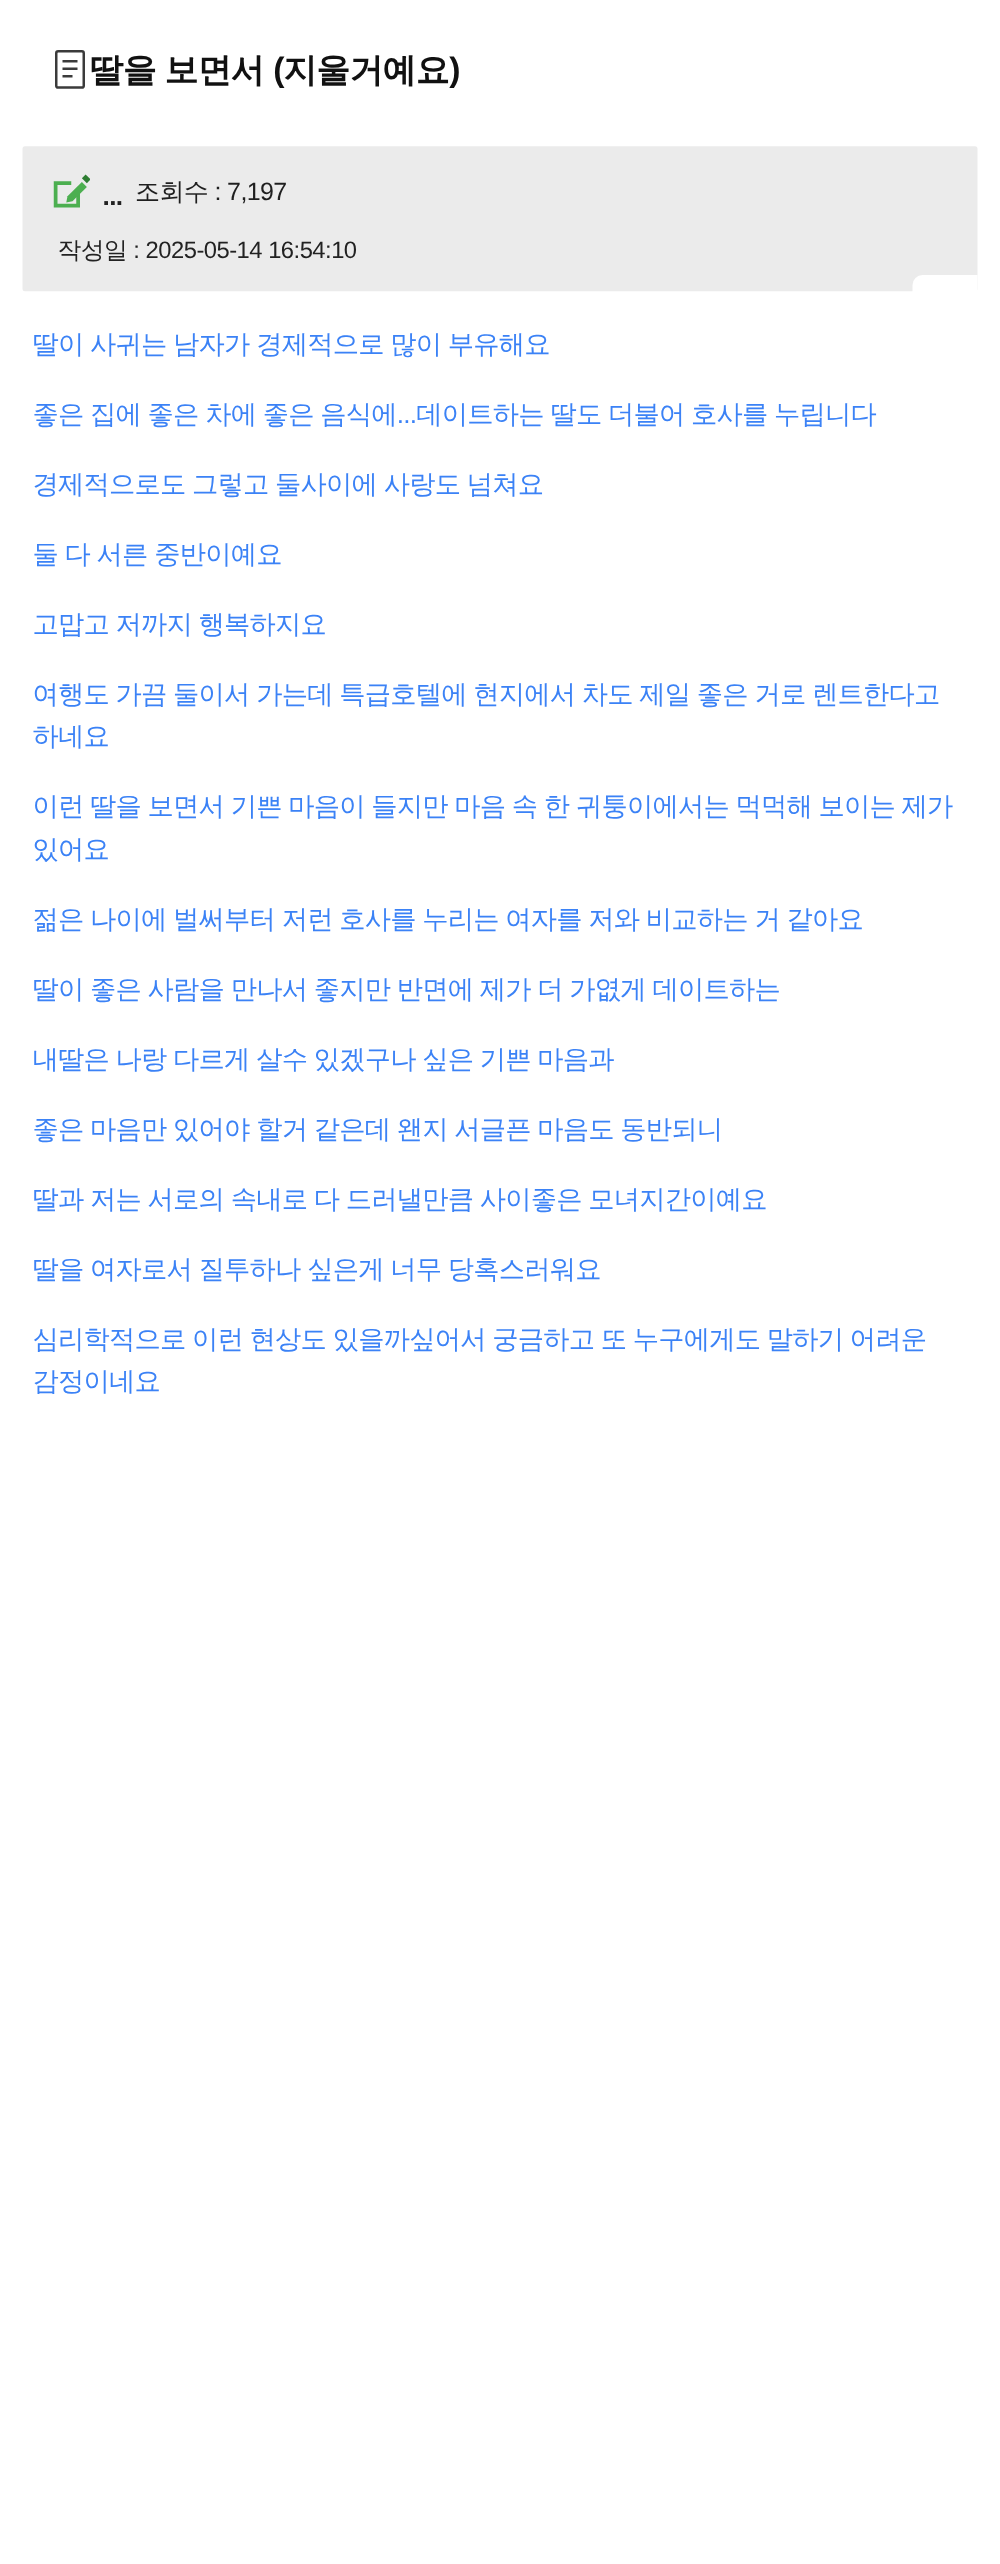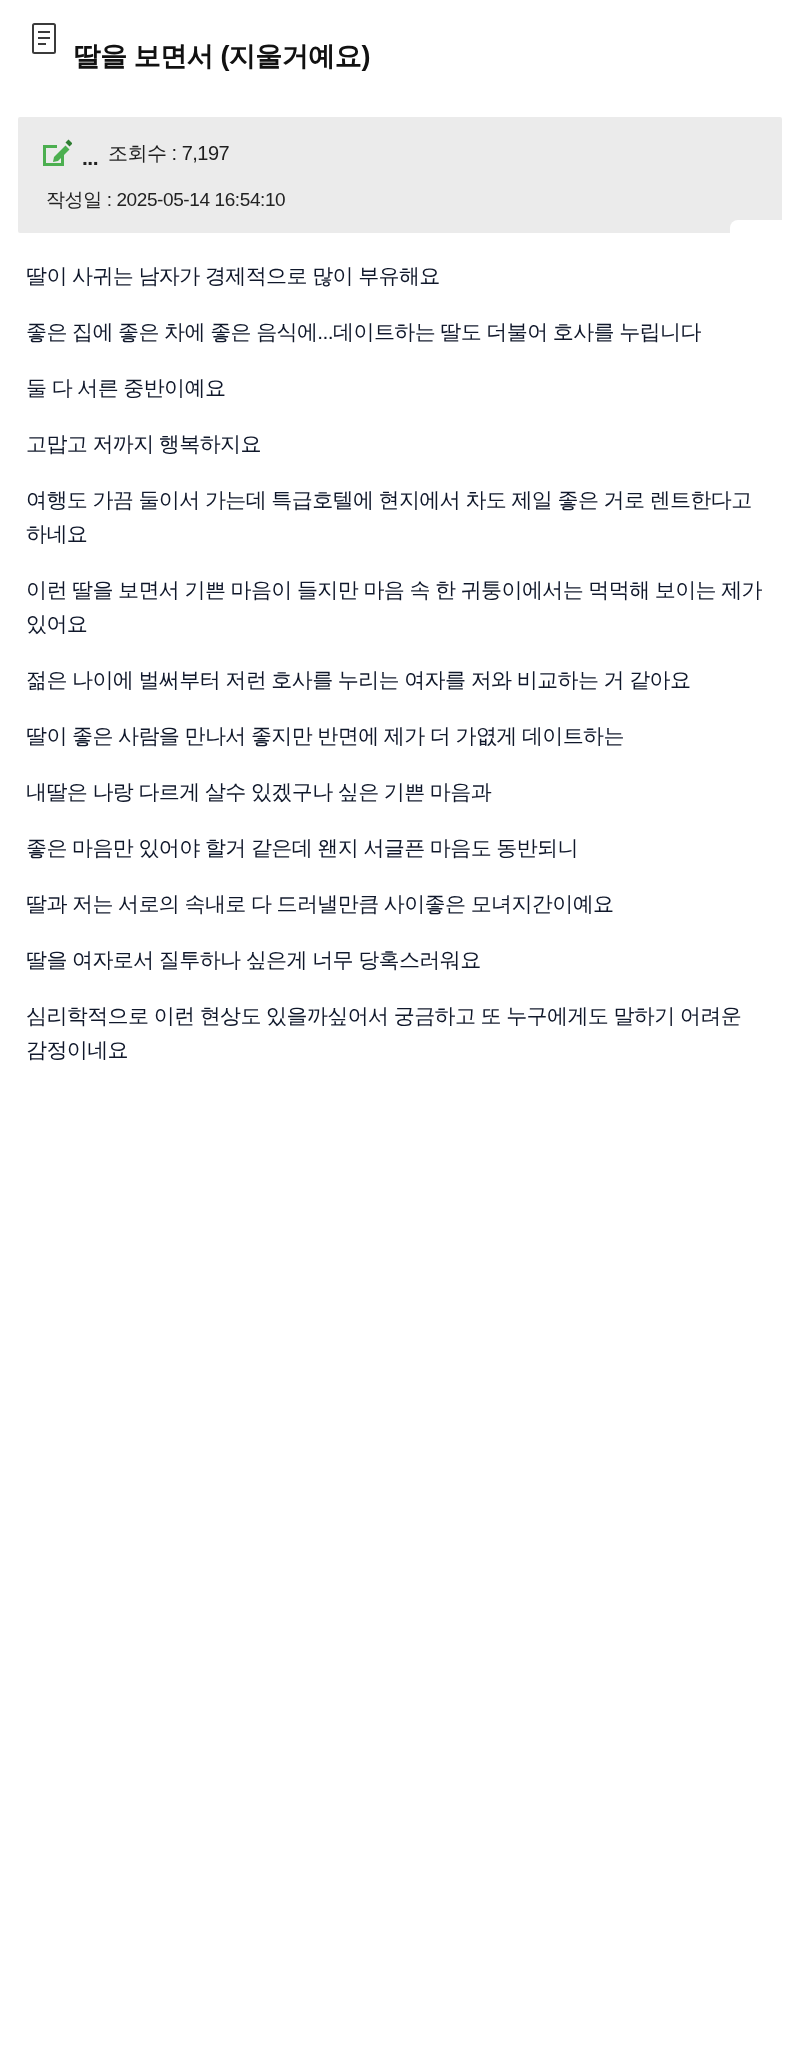--- a/index.html
+++ b/index.html
@@ -17,22 +17,23 @@
   .page {
     width: 800px;
     box-sizing: border-box;
     padding: 0;
     background: #ffffff;
   }
 
   
   .title-row {
     display: flex;
-    gap: 14px;
+    align-items: center;
     padding: 22px 30px 20px 30px;
+    margin-left: 12px;
   }
   .doc-icon {
     width: 30px;
     height: 34px;
     flex: 0 0 auto;
     position: relative;
   }
   .doc-icon svg { display: block; }
   .post-title {
     font-size: 27px;
@@ -95,21 +96,21 @@
 
   
   .post-body {
     padding: 26px 26px 40px 26px;
   }
   .post-body p {
     margin: 0 0 22px 0;
     font-size: 21px;
     line-height: 1.62;
     letter-spacing: -0.6px;
-    color: #0f172a;
+    color: #3b82f6;
     word-break: keep-all;
   }
   .post-body p:last-child {
     margin-bottom: 12px;
   }
 </style>
 </head>
 <body>
 
 <div class="page">
@@ -138,20 +139,21 @@
       <span class="meta-author">...</span>
       <span class="meta-views">조회수 : 7,197</span>
     </div>
     <div class="meta-line-2">작성일 : 2025-05-14 16:54:10</div>
     <span class="meta-corner"></span>
   </div>
 
   <div class="post-body">
     <p>딸이 사귀는 남자가 경제적으로 많이 부유해요</p>
     <p>좋은 집에 좋은 차에 좋은 음식에...데이트하는 딸도 더불어 호사를 누립니다</p>
+    <p>경제적으로도 그렇고 둘사이에 사랑도 넘쳐요</p>
     <p>둘 다 서른 중반이예요</p>
     <p>고맙고 저까지 행복하지요</p>
     <p>여행도 가끔 둘이서 가는데 특급호텔에 현지에서 차도 제일 좋은 거로 렌트한다고 하네요</p>
     <p>이런 딸을 보면서 기쁜 마음이 들지만 마음 속 한 귀퉁이에서는 먹먹해 보이는 제가 있어요</p>
     <p>젊은 나이에 벌써부터 저런 호사를 누리는 여자를 저와 비교하는 거 같아요</p>
     <p>딸이 좋은 사람을 만나서 좋지만 반면에 제가 더 가엾게 데이트하는</p>
     <p>내딸은 나랑 다르게 살수 있겠구나 싶은 기쁜 마음과</p>
     <p>좋은 마음만 있어야 할거 같은데 왠지 서글픈 마음도 동반되니</p>
     <p>딸과 저는 서로의 속내로 다 드러낼만큼 사이좋은 모녀지간이예요</p>
     <p>딸을 여자로서 질투하나 싶은게 너무 당혹스러워요</p>

